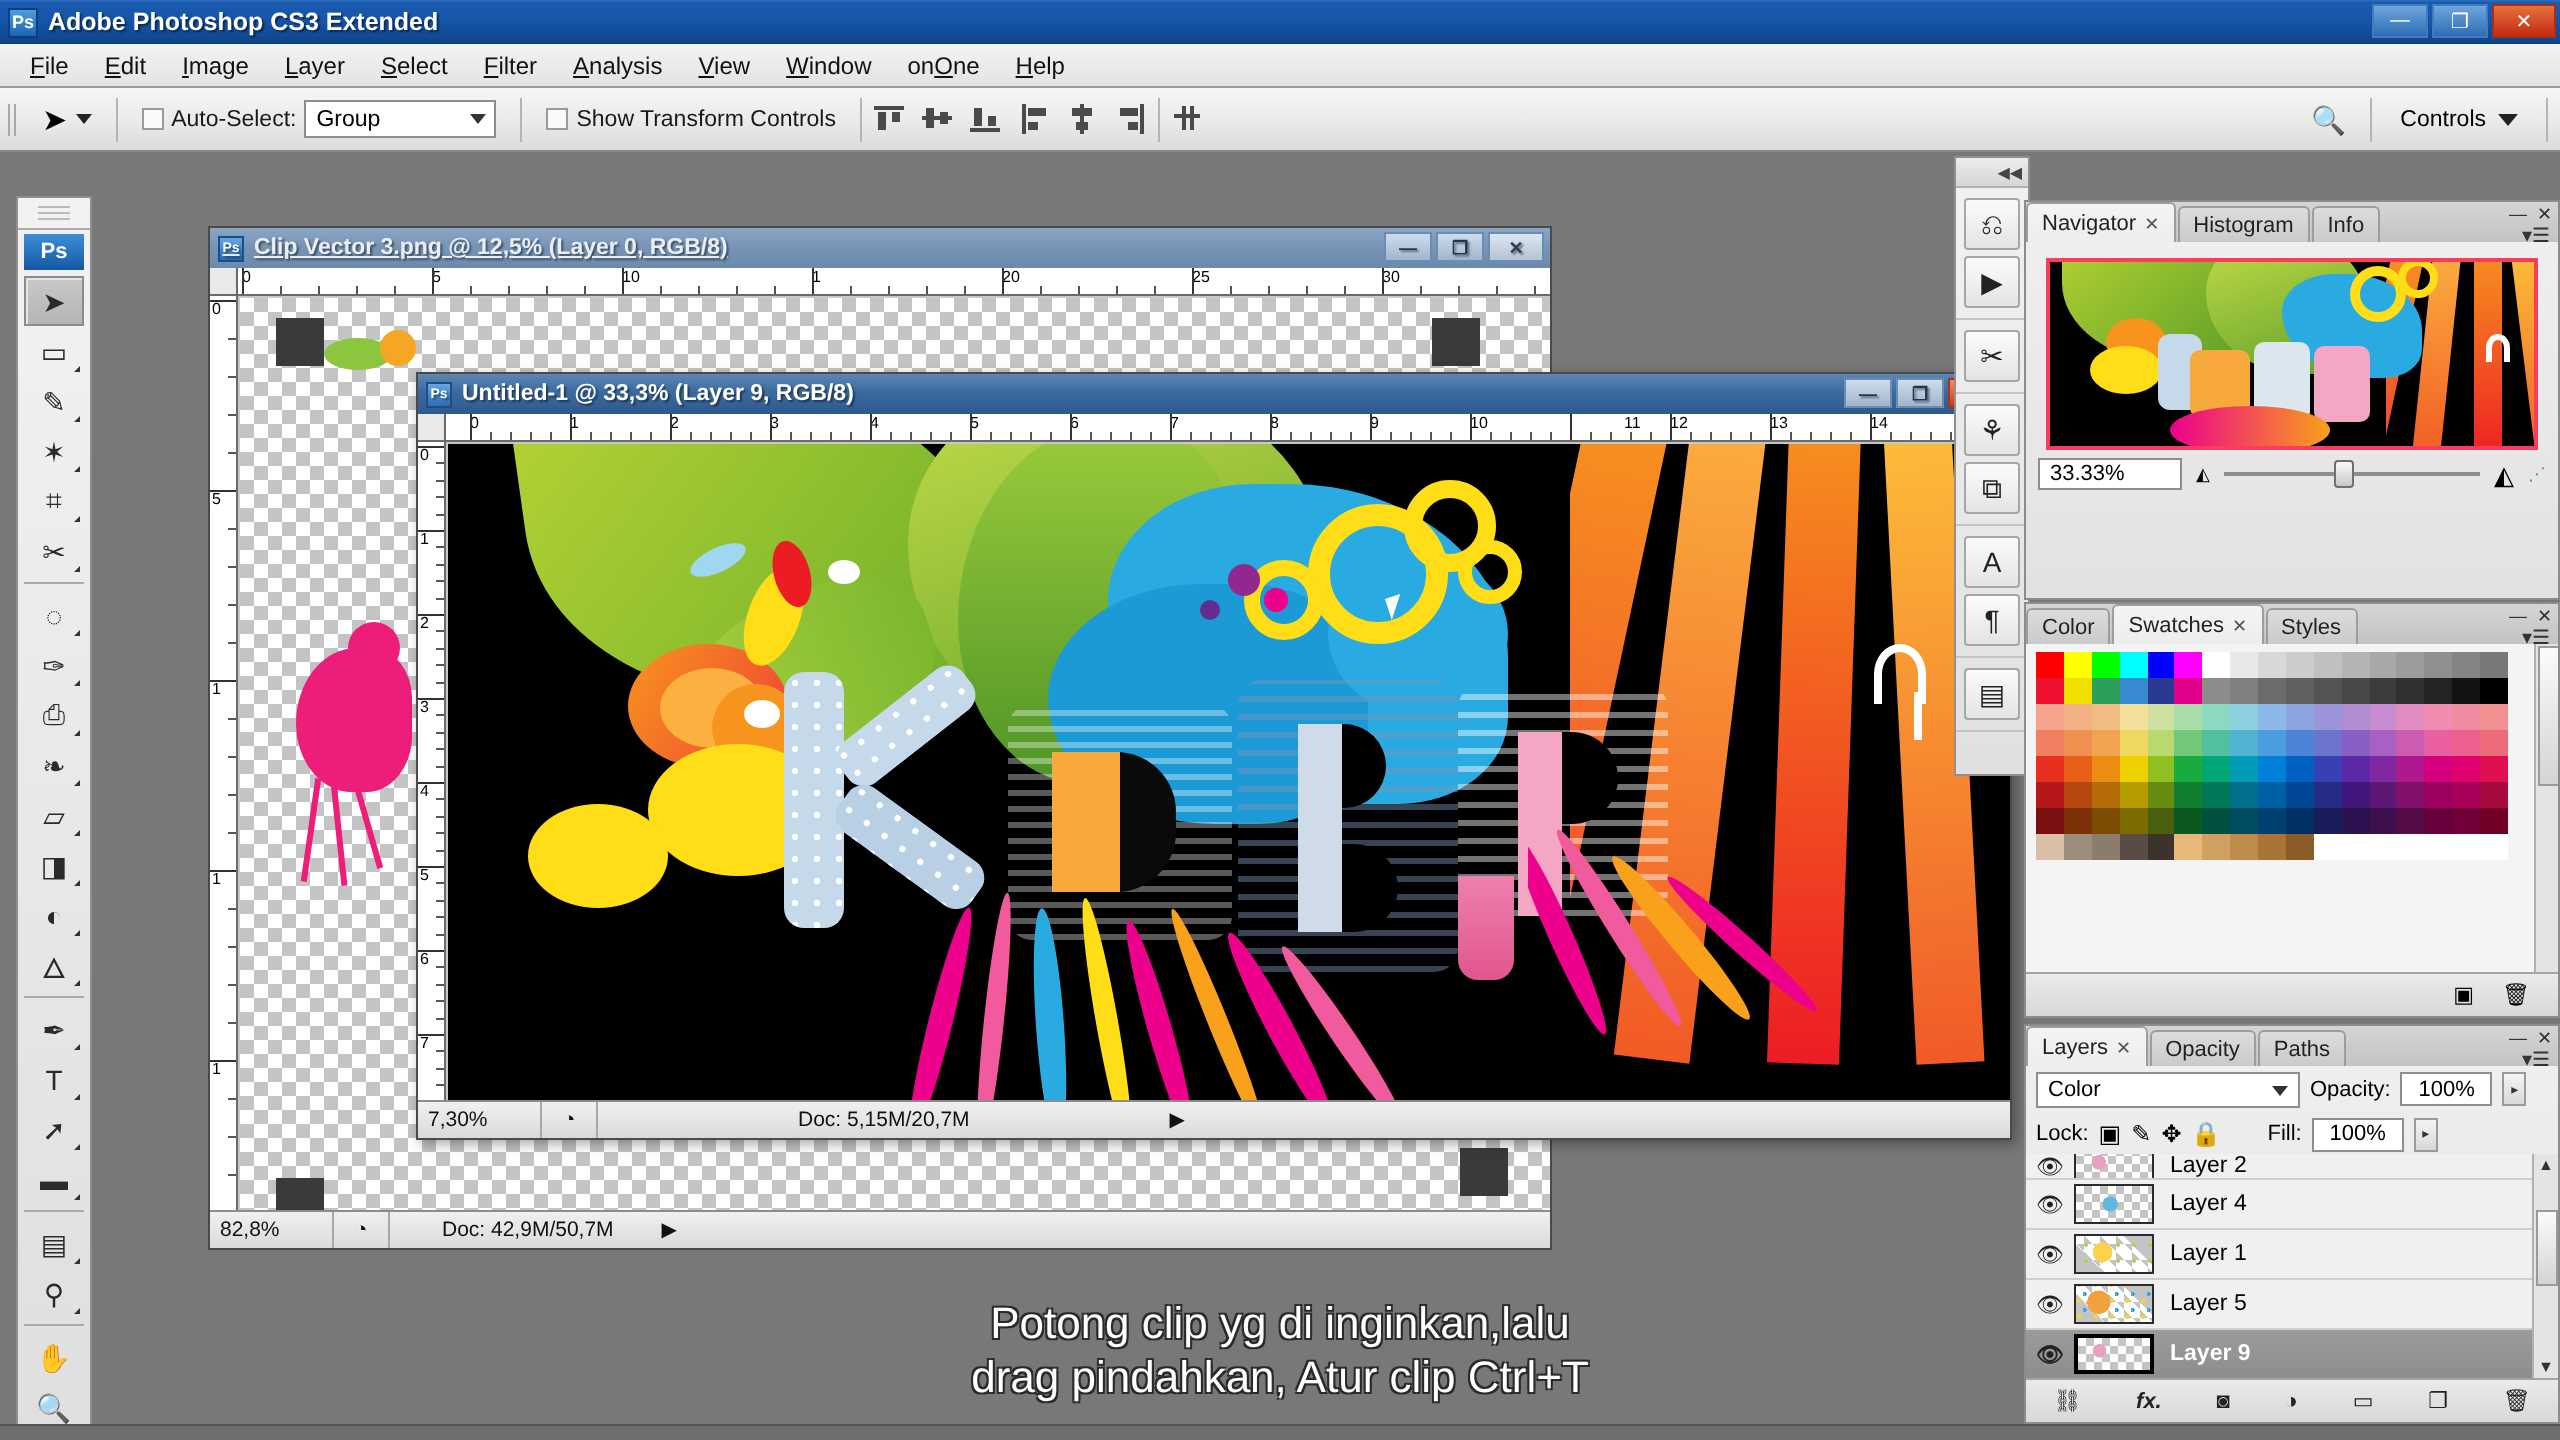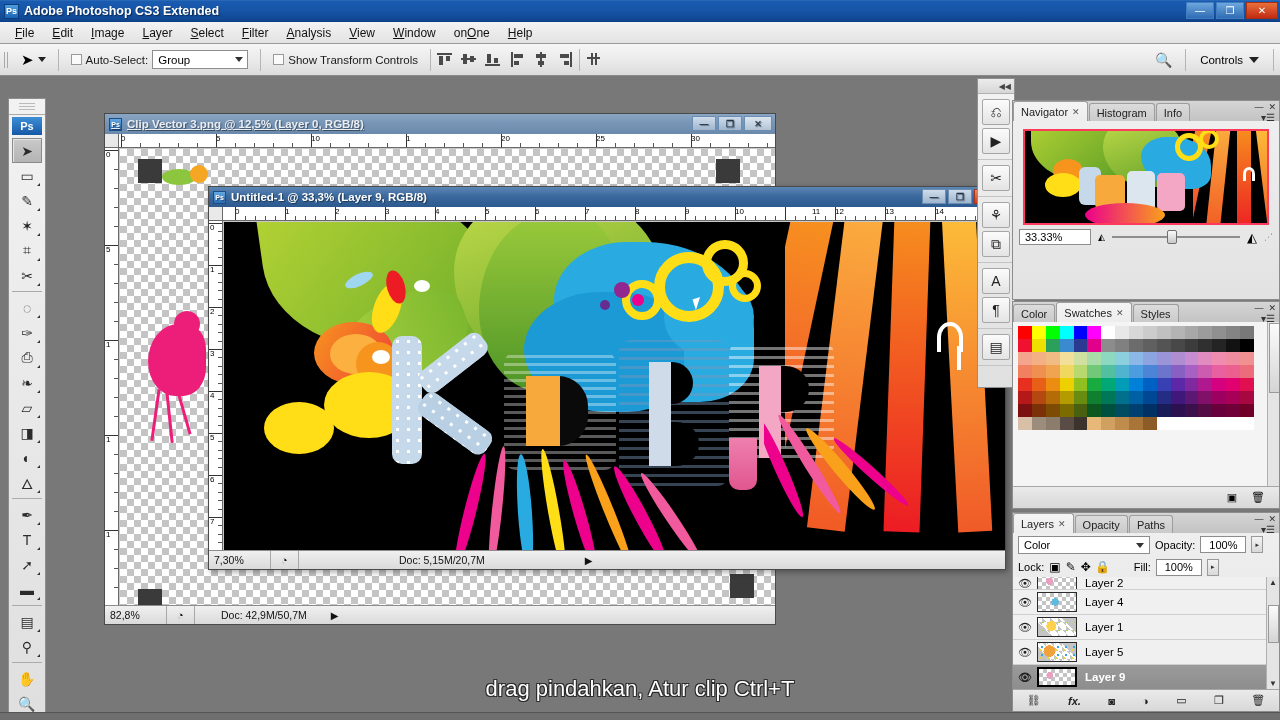--- a/index.html
+++ b/index.html
@@ -1115,17 +1115,18 @@
       <span style="font-style:italic;font-weight:bold;">fx.</span>
       <span>◙</span>
       <span>◑</span>
       <span>▭</span>
       <span>❐</span>
       <span>🗑</span>
     </div>
   </div>
 
   <div class="caption">
+    <div>Potong clip yg di inginkan,lalu</div>
     <div>drag pindahkan, Atur clip Ctrl+T</div>
   </div>
 
   <div class="taskbar"></div>
 </div>
 
 </body></html>

